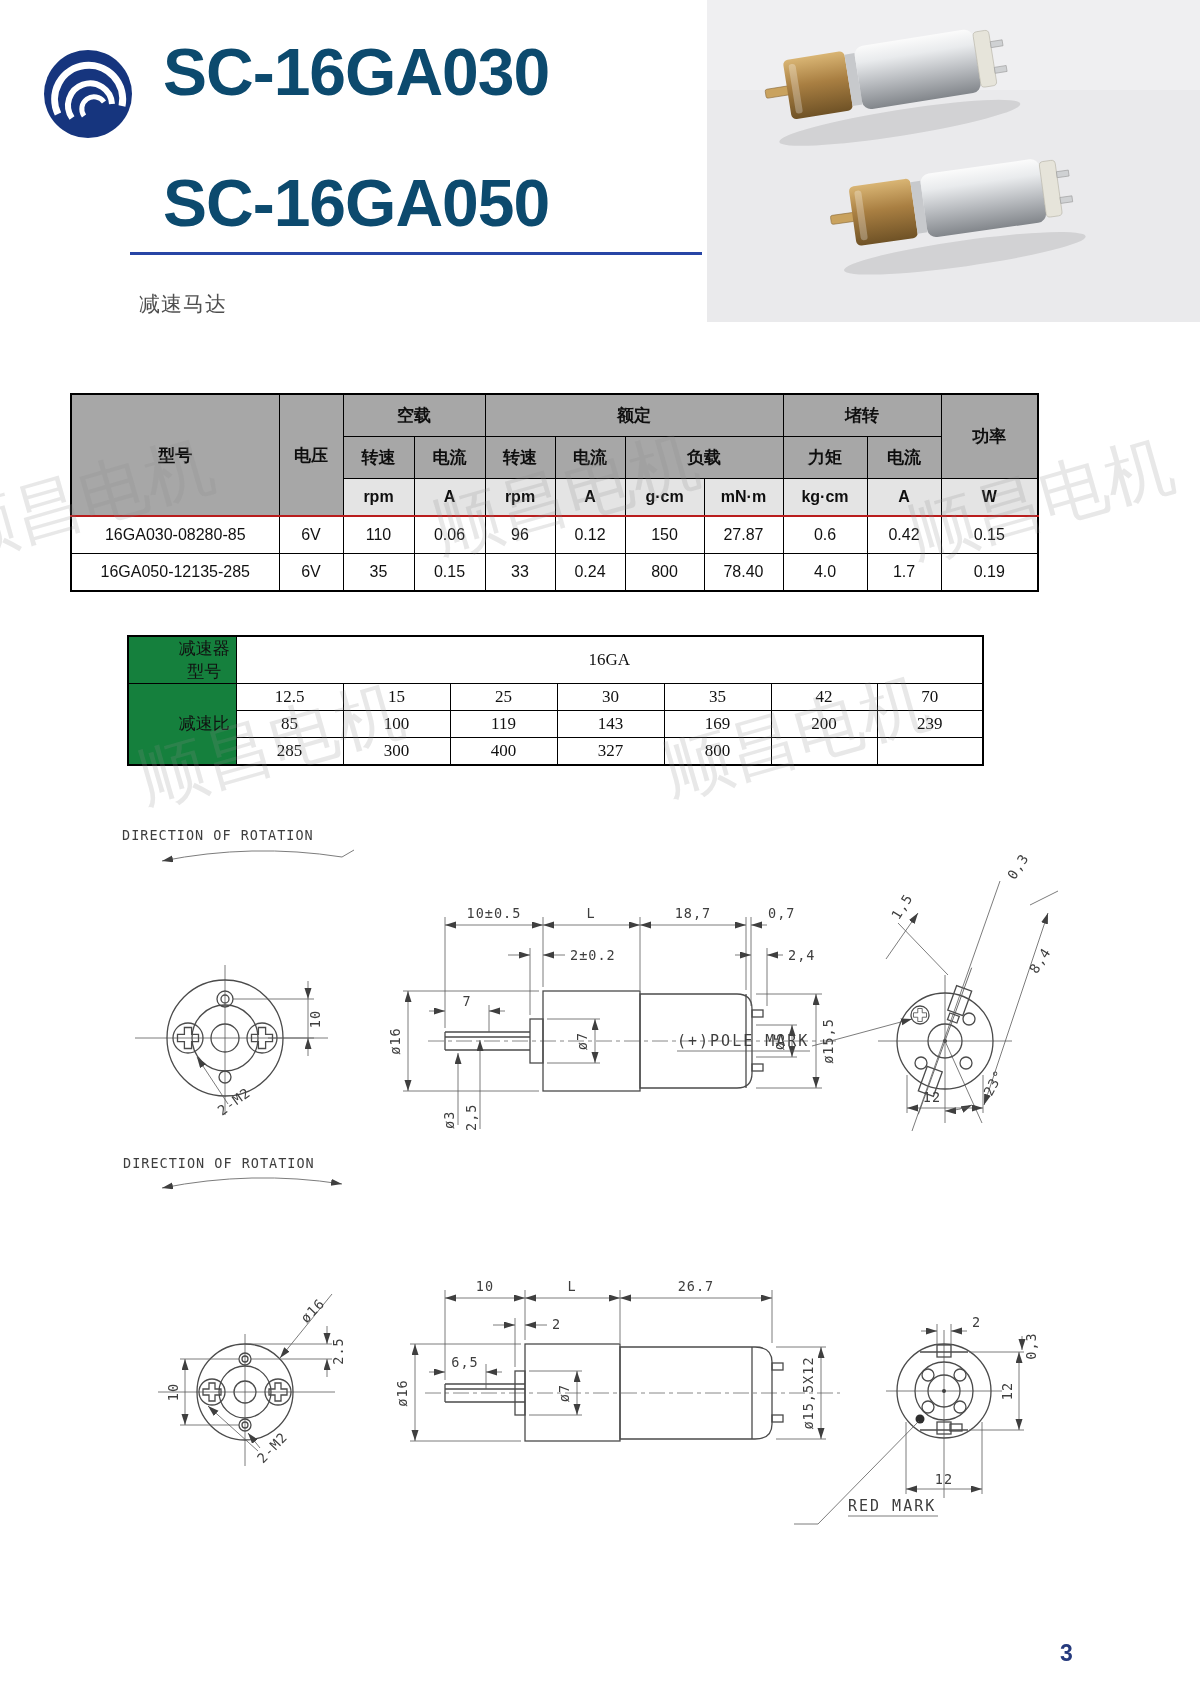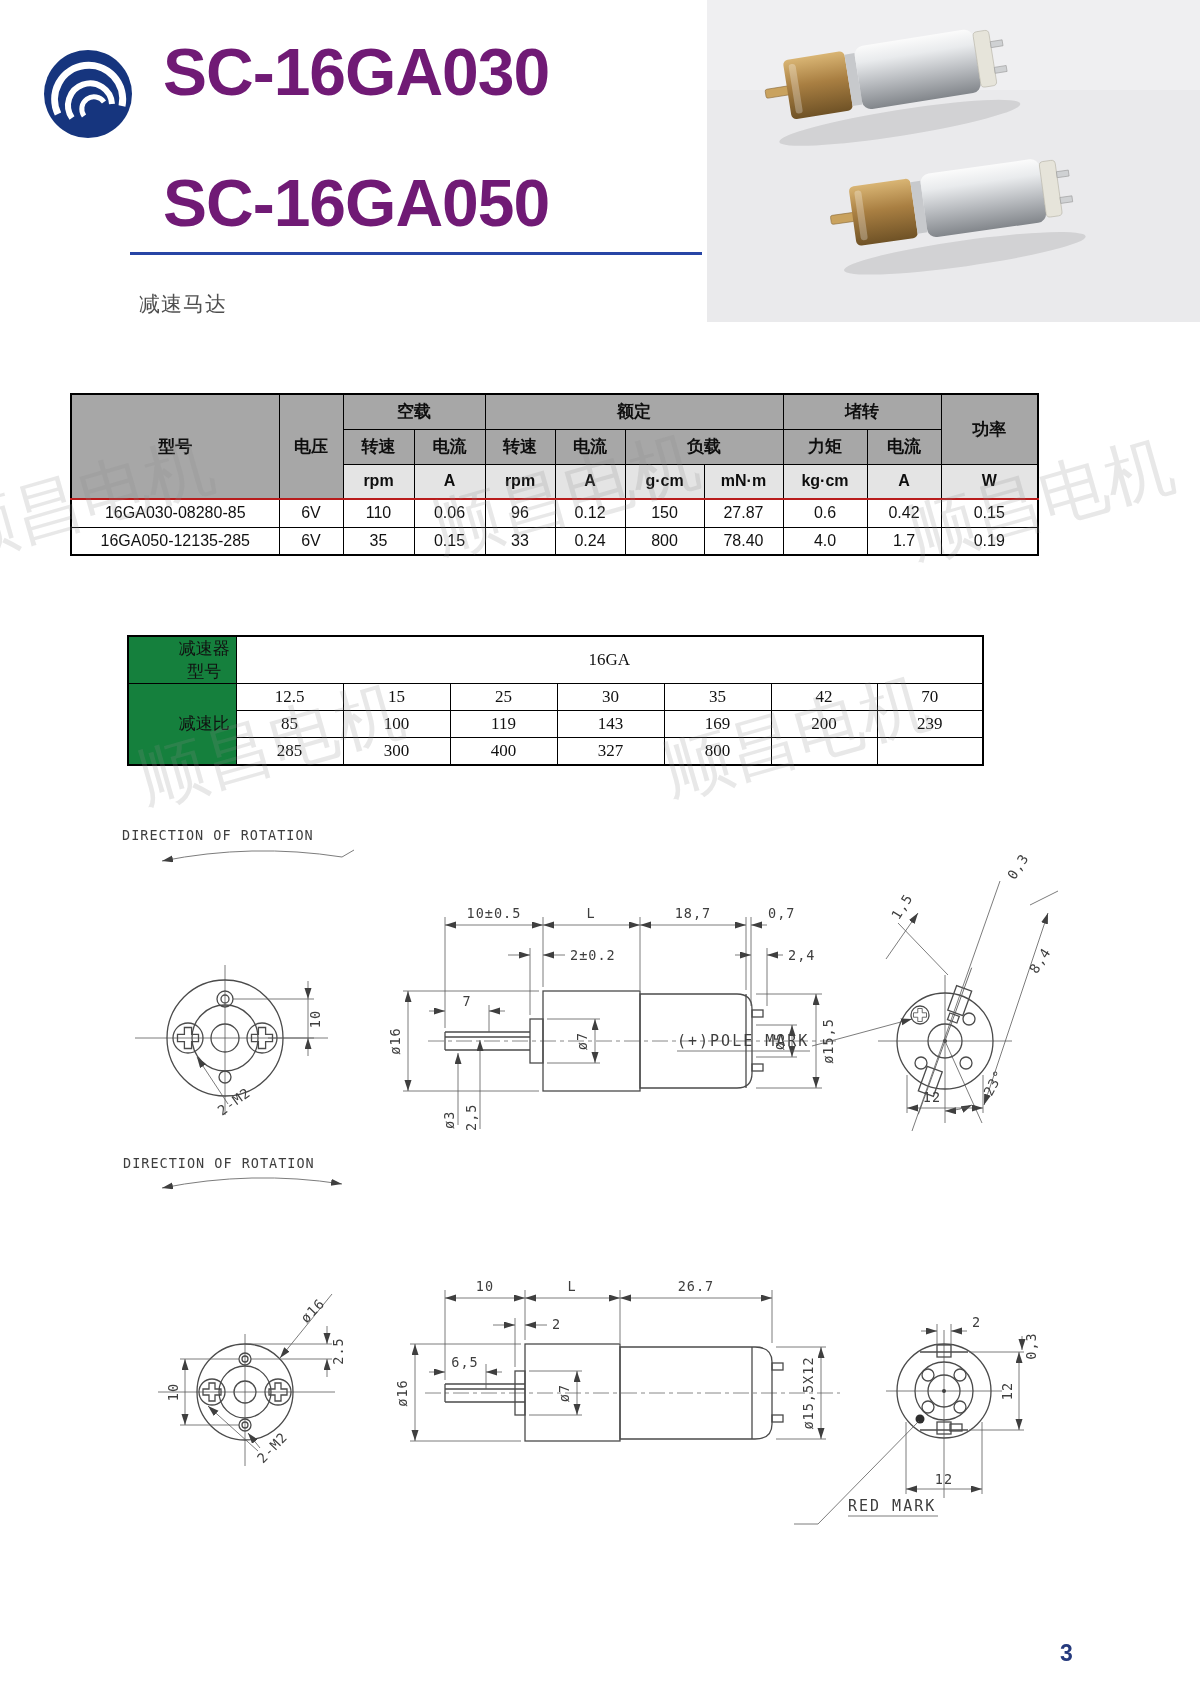--- a/index.html
+++ b/index.html
@@ -2,33 +2,33 @@
 <html><head>
 <meta charset="utf-8">
 <style>
   html,body { margin:0; padding:0; background:#888; }
   .page {
     position:relative; width:1200px; height:1699px; margin:0 auto;
     background:#ffffff; overflow:hidden;
     font-family:"Liberation Sans", sans-serif; color:#222;
   }
   
-  .title-line { position:absolute; left:163px; font-weight:bold; font-size:66px; color:#701a75; letter-spacing:-1px; white-space:nowrap; }
+  .title-line { position:absolute; left:163px; font-weight:bold; font-size:66px; color:#0c4a6e; letter-spacing:-1px; white-space:nowrap; }
   .t1 { top:34px; }
   .t2 { top:130px;margin-top:35px; }
   .divider { position:absolute; left:130px; top:252px; width:572px; height:3px; background:#2845a5; }
   .subtitle { position:absolute; left:139px; top:262px; font-size:21px; color:#4f4f4f; letter-spacing:1px;margin-top:28px; }
   .logo { position:absolute; left:42px; top:44px; }
   
   .photo { position:absolute; left:707px; top:0px; }
   
   .tbl-wrap1 { position:absolute; left:70px; top:393px; }
   .tbl-wrap2 { position:absolute; left:127px; top:635px; }
   table.spec { border-collapse:collapse; table-layout:fixed; width:967px; border:2px solid #000; }
-  table.spec th, table.spec td { border:1px solid #000; text-align:center; vertical-align:middle; padding:0; overflow:hidden; }
+  table.spec th, table.spec td { border:1px solid #000; text-align:center; vertical-align:middle; padding:9px; overflow:hidden; }
   table.spec .dark  { background:#a7a7a7; font-weight:bold; font-size:17px; color:#0e0e0e; }
   table.spec .light { background:#e4e4e4; font-weight:bold; font-size:16px; color:#0e0e0e; }
   table.spec .data  { background:#ffffff; font-weight:normal; font-size:16px; color:#111; }
   table.spec tr.hr { height:35px; } table.spec tr.dr { height:28px; }
   table.spec tr.dr td { border-top-width:1px; }
   table.spec tr.first-data td { border-top:2px solid #b91c1c; }
   table.ratio { border-collapse:collapse; table-layout:fixed; width:855px; border:2px solid #000;
     font-family:"Liberation Serif","DejaVu Serif",serif; font-size:17px; }
   table.ratio td { border:1px solid #000; text-align:center; vertical-align:middle; padding:0; color:#111; }
   table.ratio .hd { background:#15803d;padding-left:44px; }

